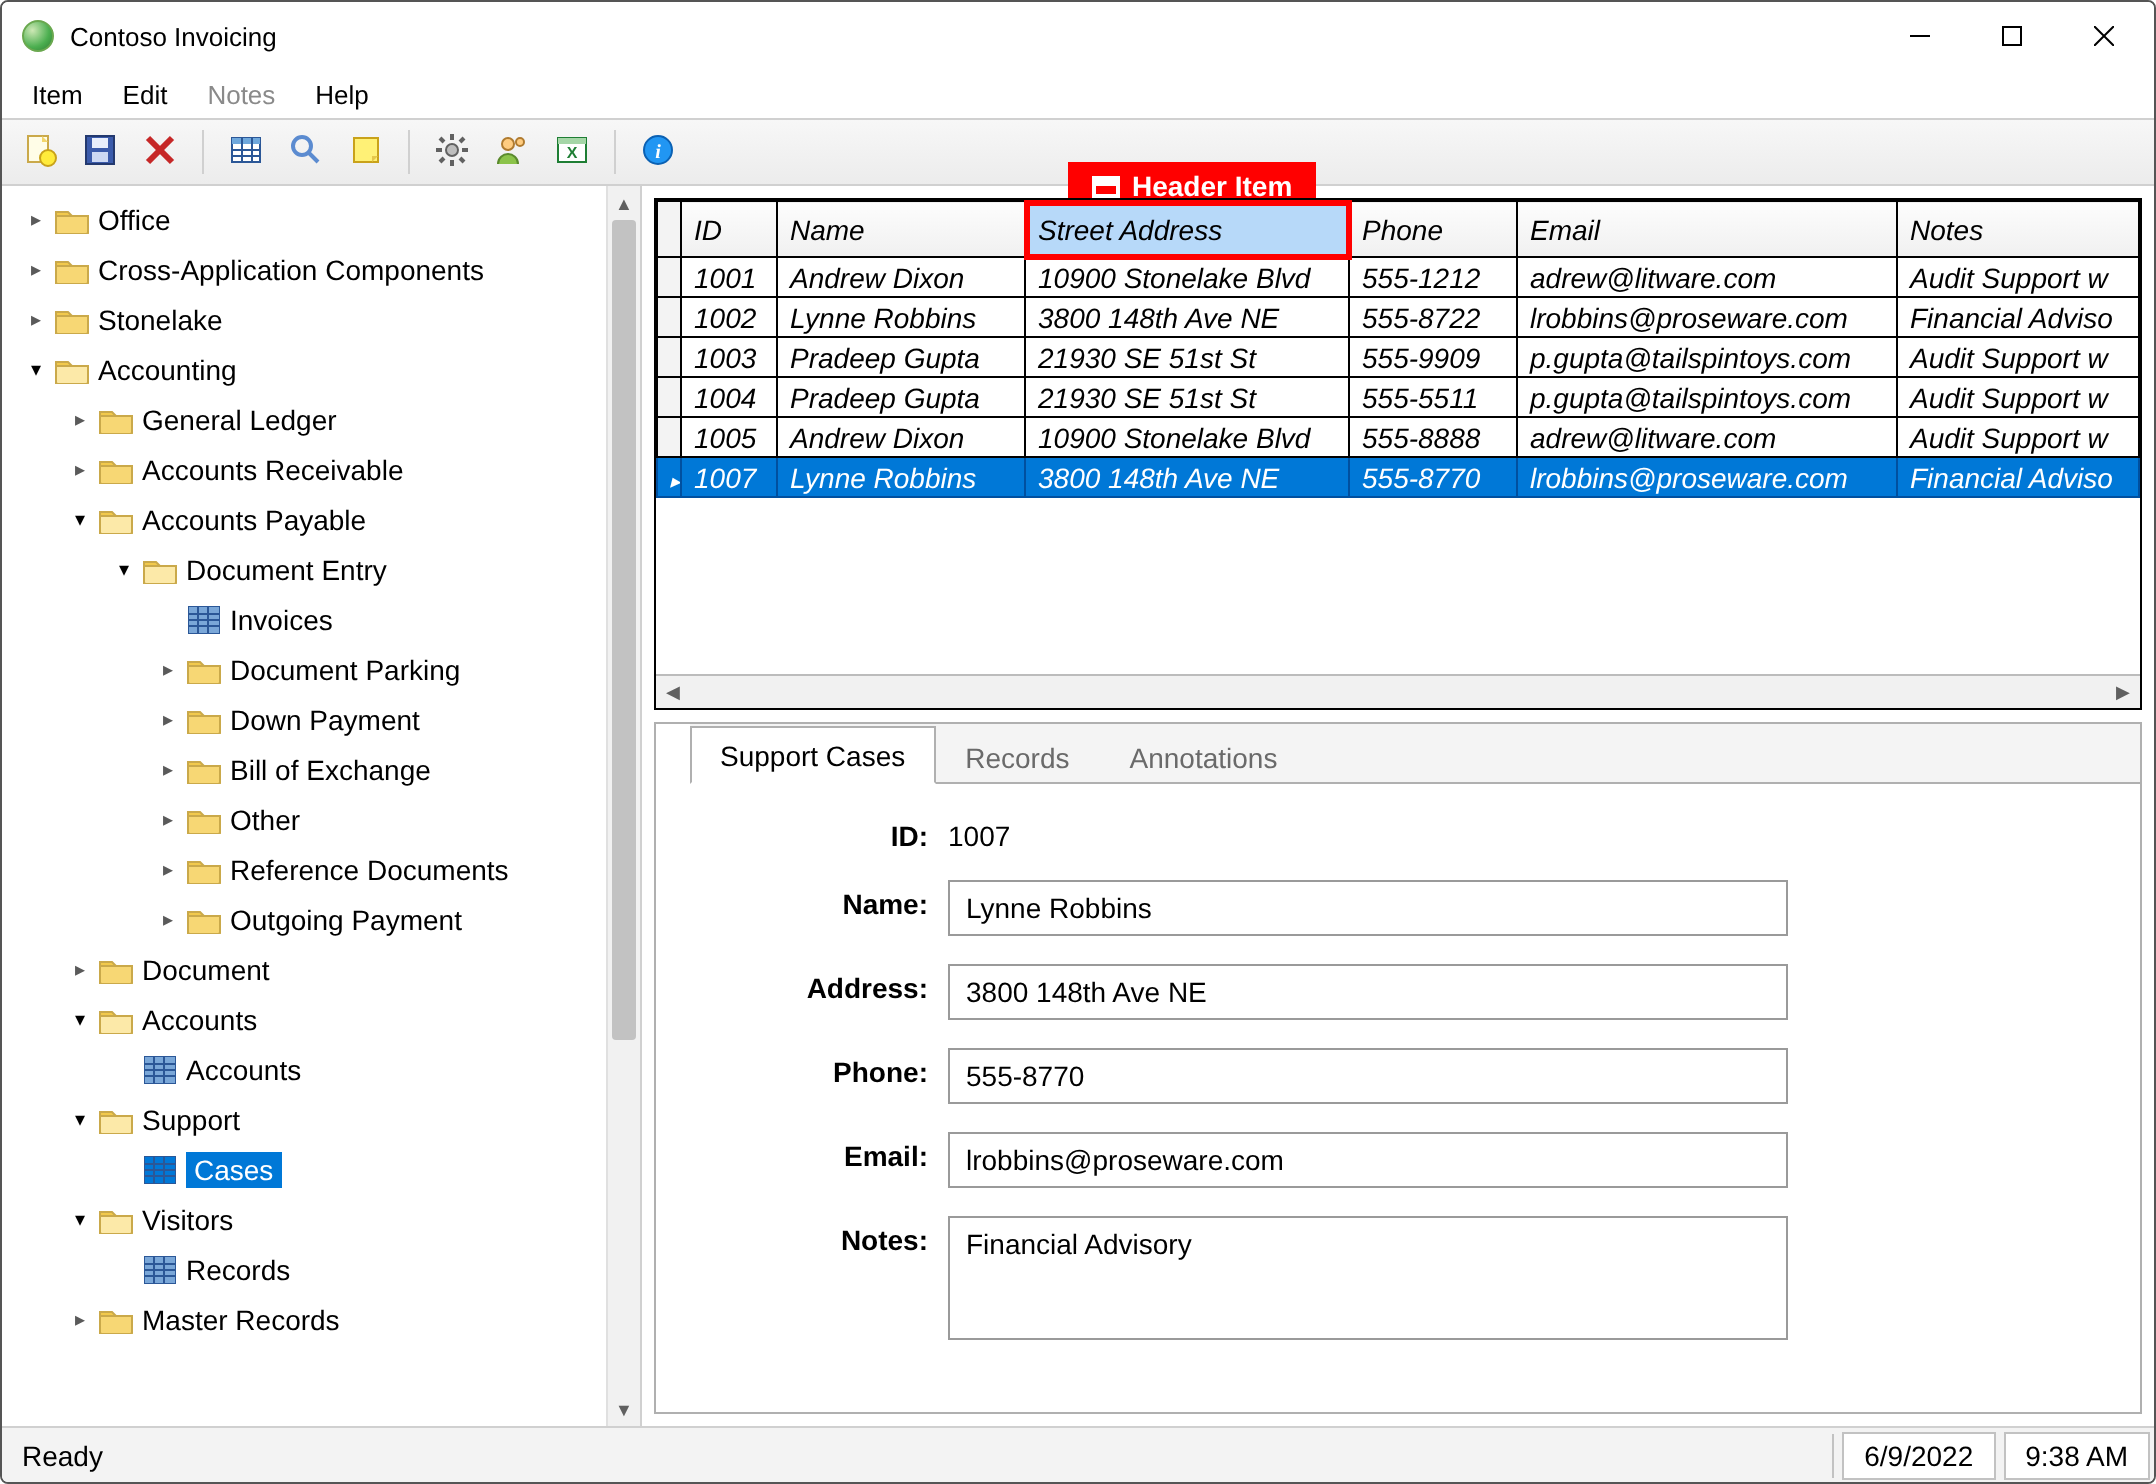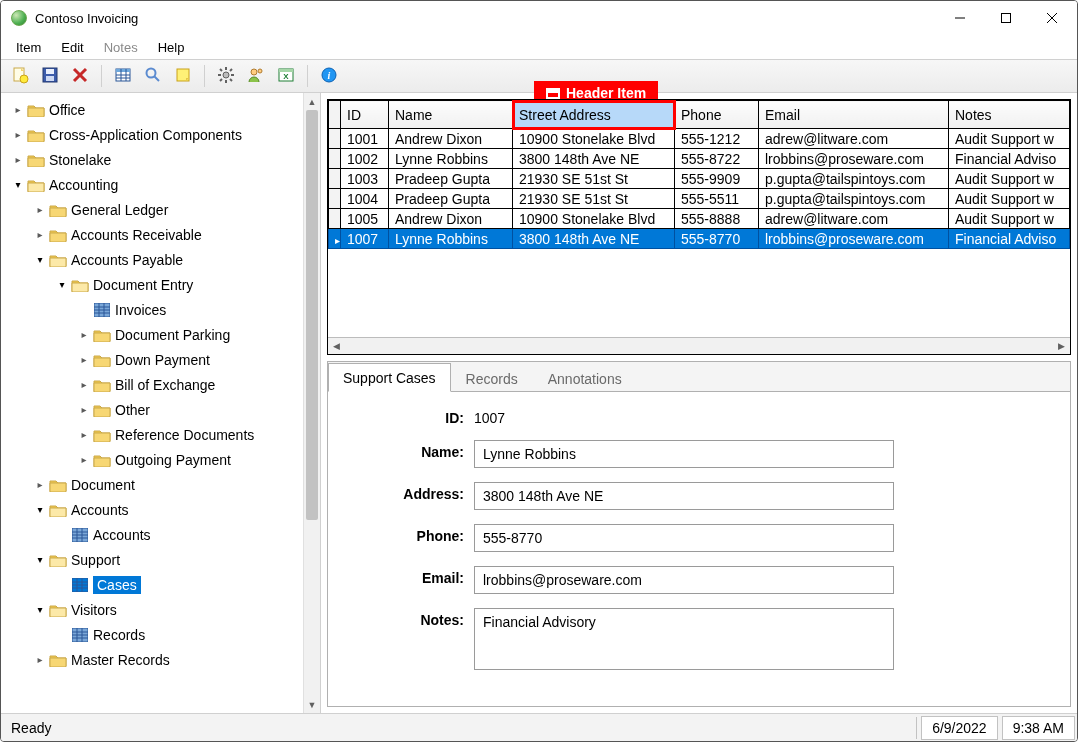--- a/index.html
+++ b/index.html
@@ -162,41 +162,42 @@
     position: relative; z-index: 2;
   }
   .datagrid .rowhead { background:#f3f3f3; }
   .datagrid td.id { text-align:left; padding-right:8px; }
   .datagrid tr.selected td { background:#0078d7; color:#fff; border-color:#0050a0; }
   .datagrid tr.selected td.rowhead { background:#0078d7; }
   .datagrid tr.selected td.rowhead::before {
     content:"▸"; color:#fff; font-size:10px;
   }
   .grid-body {
-    flex:1; overflow:hidden;
+    flex:1; overflow:hidden;font-style:italic;
   }
   .grid-hscroll {
     height:17px; background:#f1f1f1; border-top:1px solid #bcbcbc;
     display:flex; align-items:center;
   }
   .grid-hscroll .harrow { width:17px; text-align:center; color:#606060; font-size:9px; }
   .grid-hscroll .htrack { flex:1; position:relative; height:100%; }
 
   .detail-container {
     flex:1;
     border:1px solid #b0b0b0;
     margin: 6px;
     background:#fff;
     display:flex; flex-direction:column;
   }
   .tabstrip {
     display:flex; height:30px; align-items:flex-end;
     background:#f4f4f4;
     border-bottom:1px solid #b0b0b0;
     position: relative;
+    margin-left: 17px;
   }
   .tab {
     padding: 6px 14px 5px 14px;
     font-size:14px;
     color:#6a6a6a;
     border:1px solid transparent;
     border-bottom:none;
     position:relative; top:1px;
     background:transparent;
   }

